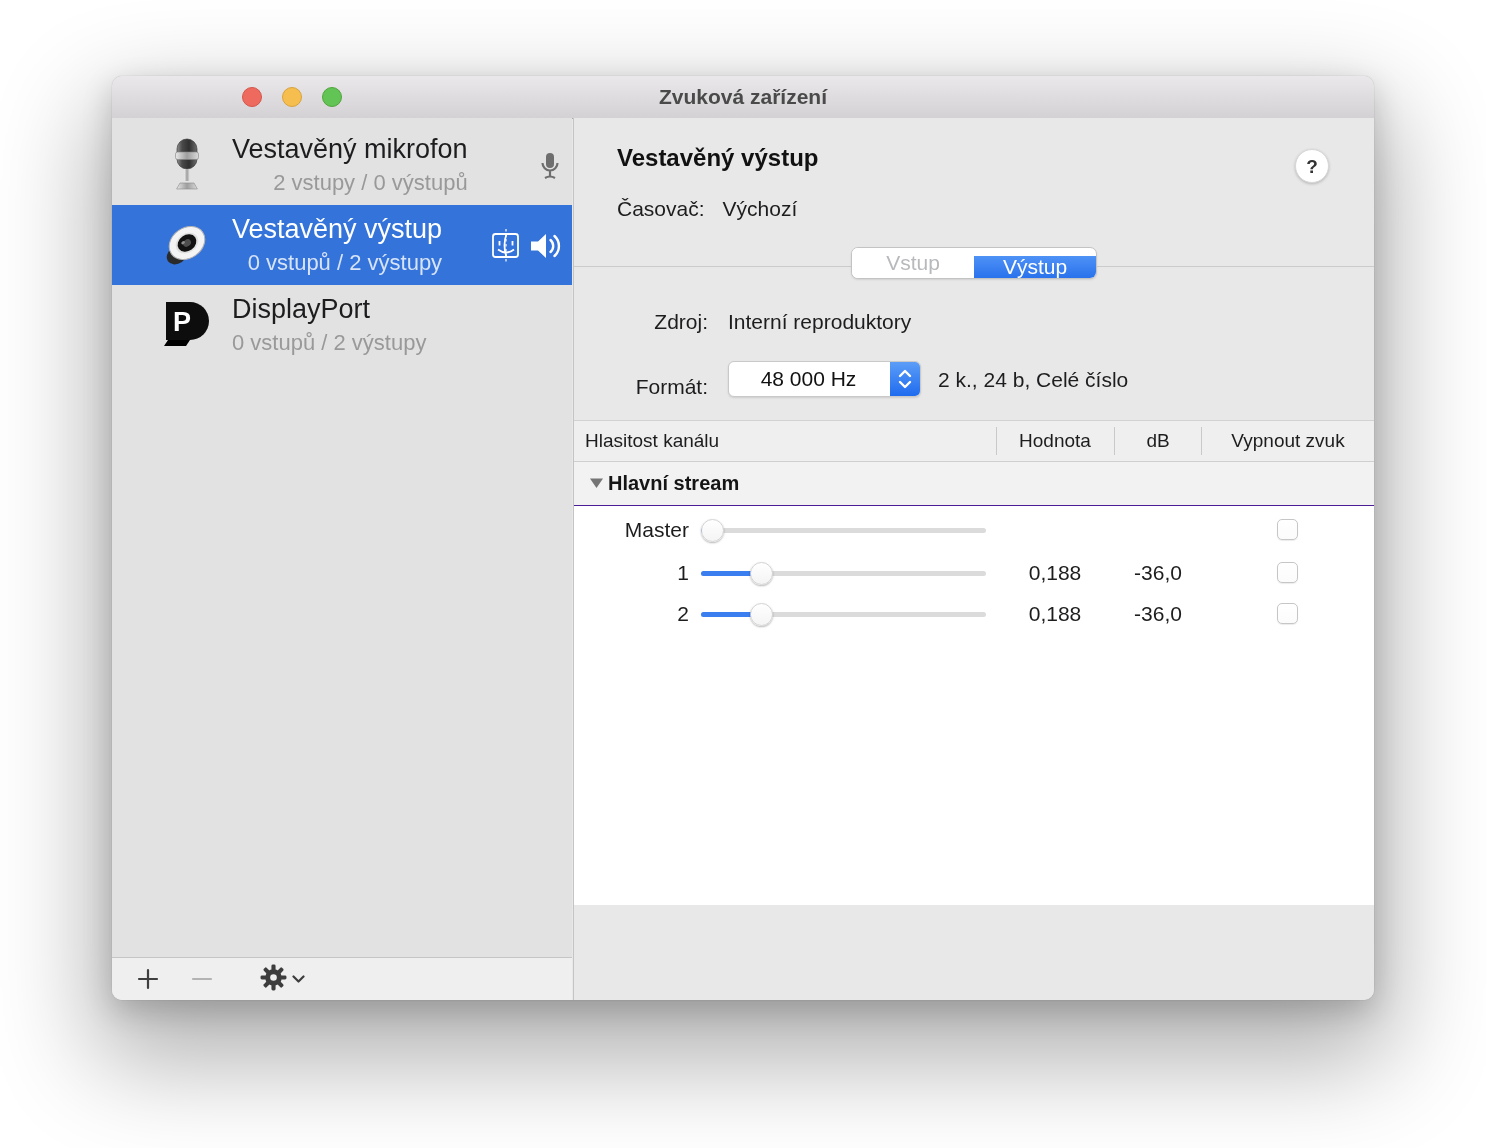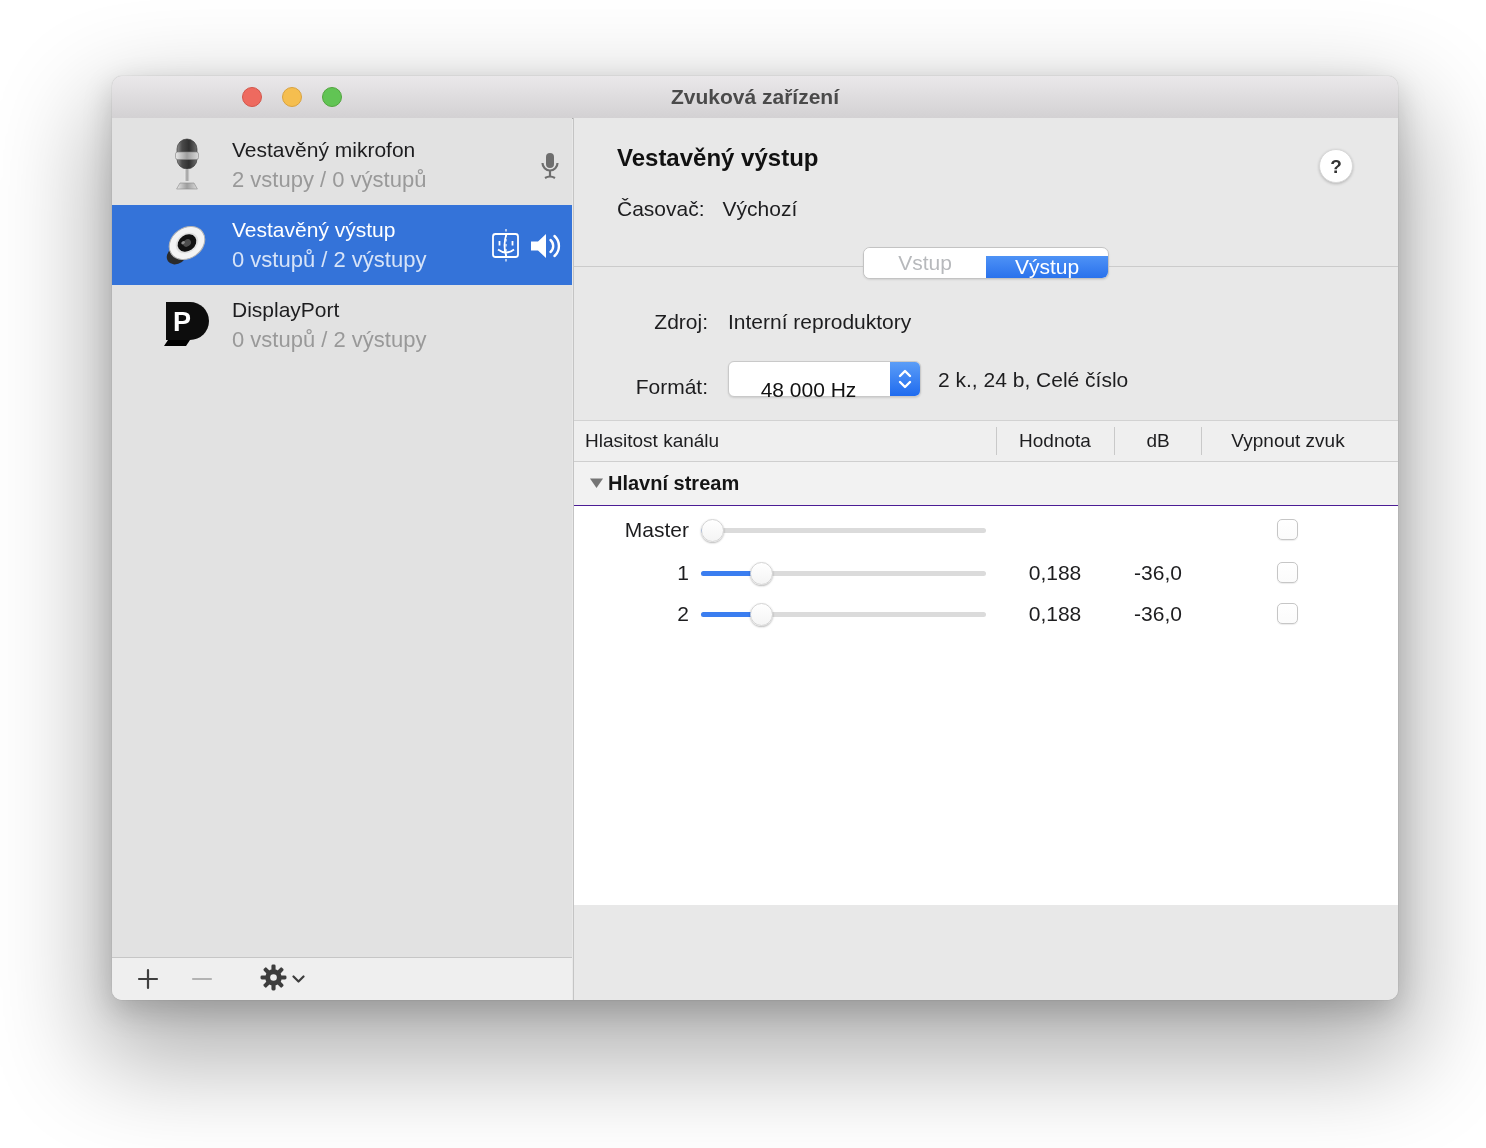--- a/index.html
+++ b/index.html
@@ -5,21 +5,20 @@
   html,body{margin:0;padding:0;}
   body{
     width:1486px;height:1148px;background:#ffffff;
     font-family:"Liberation Sans","DejaVu Sans",sans-serif;
     -webkit-font-smoothing:antialiased;position:relative;overflow:hidden;
   }
   .window{
     position:absolute;left:112px;top:76px;width:1262px;height:924px;
     border-radius:10px;overflow:hidden;background:#E8E8E8;
     box-shadow:0 45px 100px 18px rgba(0,0,0,0.30),0 10px 30px rgba(0,0,0,0.18),0 0 1px rgba(0,0,0,0.35);
-    padding-left:24px;
   }
   
   .titlebar{
     position:absolute;left:0;top:0;right:0;height:42px;
     background:linear-gradient(#EAE8EA,#D3D1D3);
     border-bottom:1px solid #ACACAC;
   }
   .titlebar .title{
     position:absolute;left:0;right:0;top:0;height:42px;line-height:42px;
     text-align:center;font-size:21px;font-weight:bold;color:#4A4A4A;
@@ -31,21 +30,21 @@
   
   .content{position:absolute;left:0;top:42px;right:0;bottom:0;}
   .sidebar{position:absolute;left:0;top:0;width:460px;bottom:0;background:#E2E2E2;}
   .main{position:absolute;left:461px;top:0;right:0;bottom:0;background:#E8E8E8;border-left:1px solid #C4C4C4;box-sizing:border-box;}
   
   .device-list{position:absolute;left:0;right:0;top:7px;}
   .device-row{position:relative;height:80px;display:flex;align-items:center;}
   .device-row.selected{background:#3473D9;}
   .device-icon{width:58px;height:58px;margin-left:46px;flex:0 0 auto;display:flex;align-items:center;justify-content:center;}
   .device-text{margin-left:16px;display:flex;flex-direction:column;justify-content:center;gap:5px;}
-  .device-title{font-size:21px;color:#1D1D1F;}
+  .device-title{font-size:27px;color:#1D1D1F;}
   .device-subtitle{font-size:22px;color:#999999;text-align:right;}
   .selected .device-title{color:#FFFFFF;}
   .selected .device-subtitle{color:rgba(255,255,255,0.8);}
   .row-badges{position:absolute;right:10px;top:54%;transform:translateY(-50%);display:flex;align-items:center;gap:6px;}
   .sidebar-toolbar{
     position:absolute;left:0;right:0;bottom:0;height:42px;background:#EFEFEF;
     border-top:1px solid #C6C6C6;display:flex;align-items:center;
   }
   .tb-btn{height:42px;display:flex;align-items:center;justify-content:center;cursor:default;}
   .tb-plus{width:44px;margin-left:14px;}
@@ -74,21 +73,21 @@
   .row-label{position:absolute;left:0;width:134px;text-align:right;}
   .source-row .row-label{top:2px;}
   .fmt-row .row-label{top:14px;}
   .source-val{position:absolute;left:154px;top:2px;}
   .fmt-detail{position:absolute;left:364px;top:7px;}
   .popup{
     position:absolute;left:154px;top:0;width:193px;height:36px;border-radius:6px;
     background:#FFFFFF;border:1px solid #C9C9C9;box-sizing:border-box;
     box-shadow:0 1px 2px rgba(0,0,0,0.12);
   }
-  .popup-text{position:absolute;left:0;right:32px;top:0;height:44px;line-height:34px;text-align:center;font-size:21px;color:#111;margin-top:11px;}
+  .popup-text{position:absolute;left:0;right:32px;top:0;height:44px;line-height:34px;text-align:center;font-size:21px;color:#111;}
   .popup-stepper{
     position:absolute;right:0;top:0;bottom:0;width:30px;border-radius:0 5px 5px 0;
     background:linear-gradient(#5B9DF7,#1F6BEF);display:flex;align-items:center;justify-content:center;
   }
   
   .table-header{
     position:absolute;left:0;right:0;top:302px;height:42px;background:#EFEFEF;
     border-top:1px solid #D2D2D2;border-bottom:1px solid #CFCFCF;box-sizing:border-box;
     font-size:19px;color:#1D1D1F;
   }

